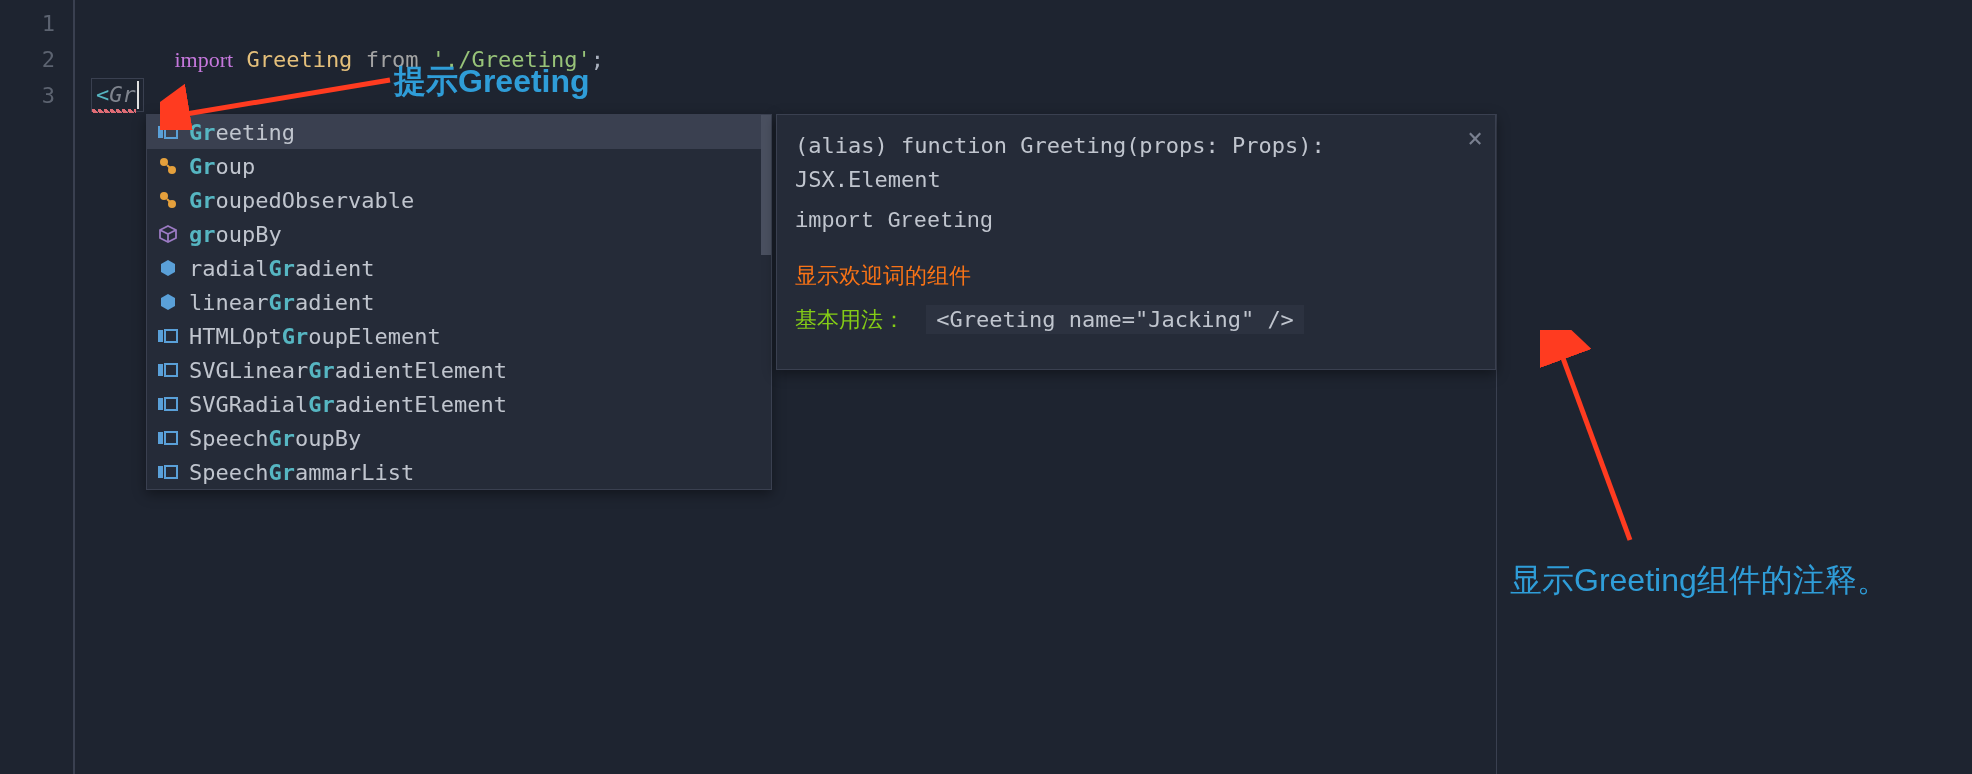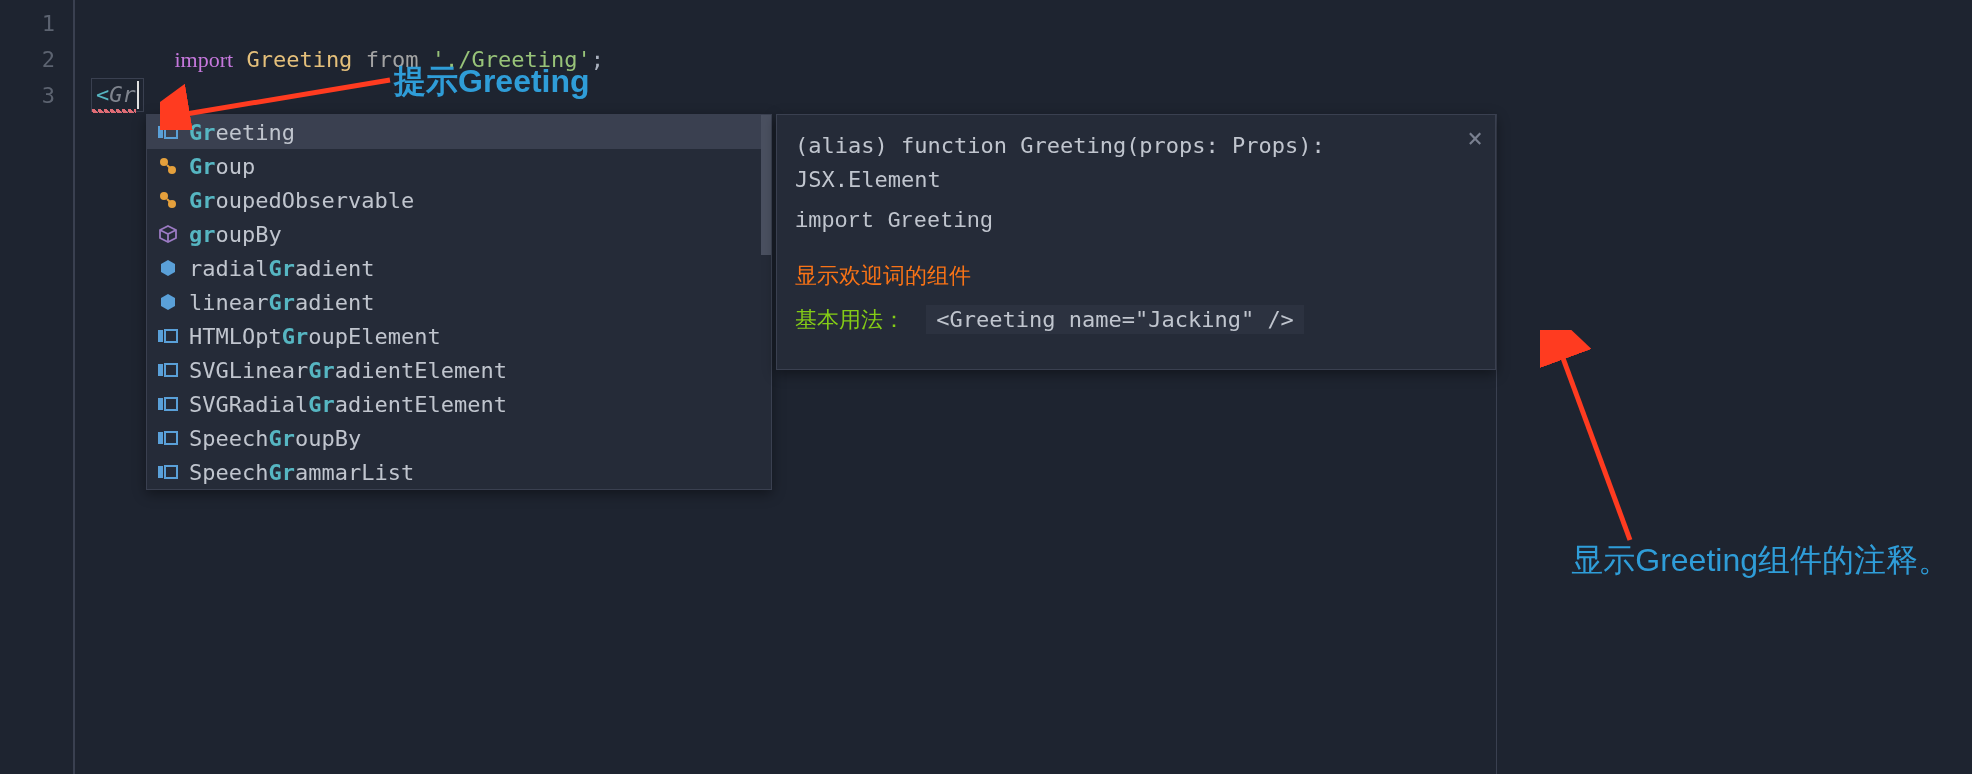--- a/index.html
+++ b/index.html
@@ -168,21 +168,21 @@
   .annot {
     position: absolute;
     font-family: "PingFang SC", "Microsoft YaHei", sans-serif;
     font-size: 32px;
     color: #2f9dd8;
     z-index: 20;
     pointer-events: none;
     font-weight: 400;
   }
   .annot1 { left: 394px; top: 60px; font-weight: bold; }
-  .annot2 { left: 1510px; top: 538px; width: 440px; line-height: 44px; text-align: right; }
+  .annot2 { left: 1510px; top: 558px; width: 440px; line-height: 44px; }
 
   .arrow {
     position: absolute;
     z-index: 19;
     pointer-events: none;
   }
 </style>
 </head>
 <body>
 

